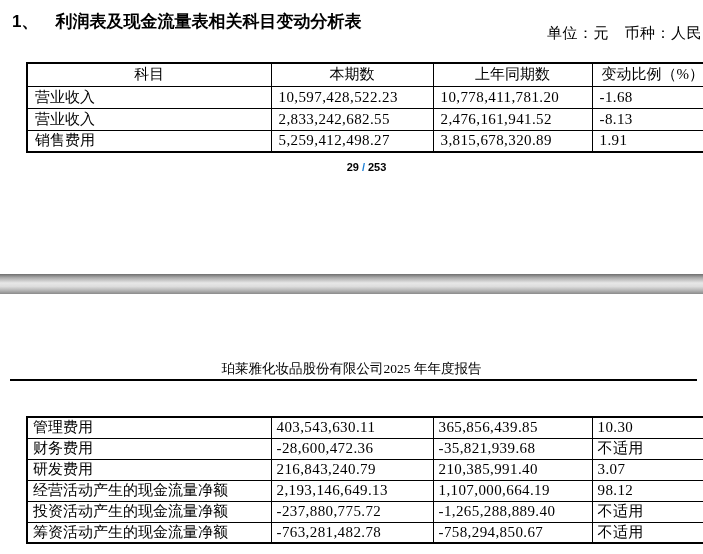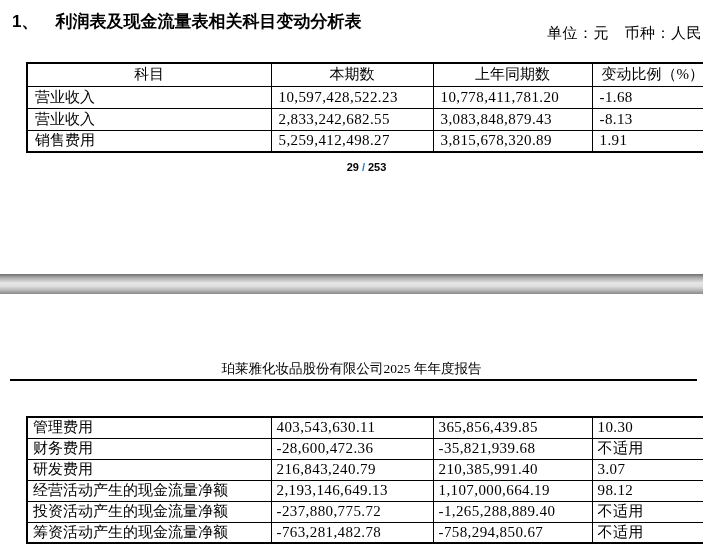--- a/index.html
+++ b/index.html
@@ -93,21 +93,21 @@
   </tr>
   <tr>
     <td class="cell-label">营业收入</td>
     <td class="cell-num">10,597,428,522.23</td>
     <td class="cell-num">10,778,411,781.20</td>
     <td class="cell-num">-1.68</td>
   </tr>
   <tr>
     <td class="cell-label">营业收入</td>
     <td class="cell-num">2,833,242,682.55</td>
-    <td class="cell-num">3,083,848,879.43</td>
+    <td class="cell-num">2,476,161,941.52</td>
     <td class="cell-num">-8.13</td>
   </tr>
   <tr>
     <td class="cell-label">销售费用</td>
     <td class="cell-num">5,259,412,498.27</td>
     <td class="cell-num">3,815,678,320.89</td>
     <td class="cell-num">1.91</td>
   </tr>
 </tbody>
   </table>

